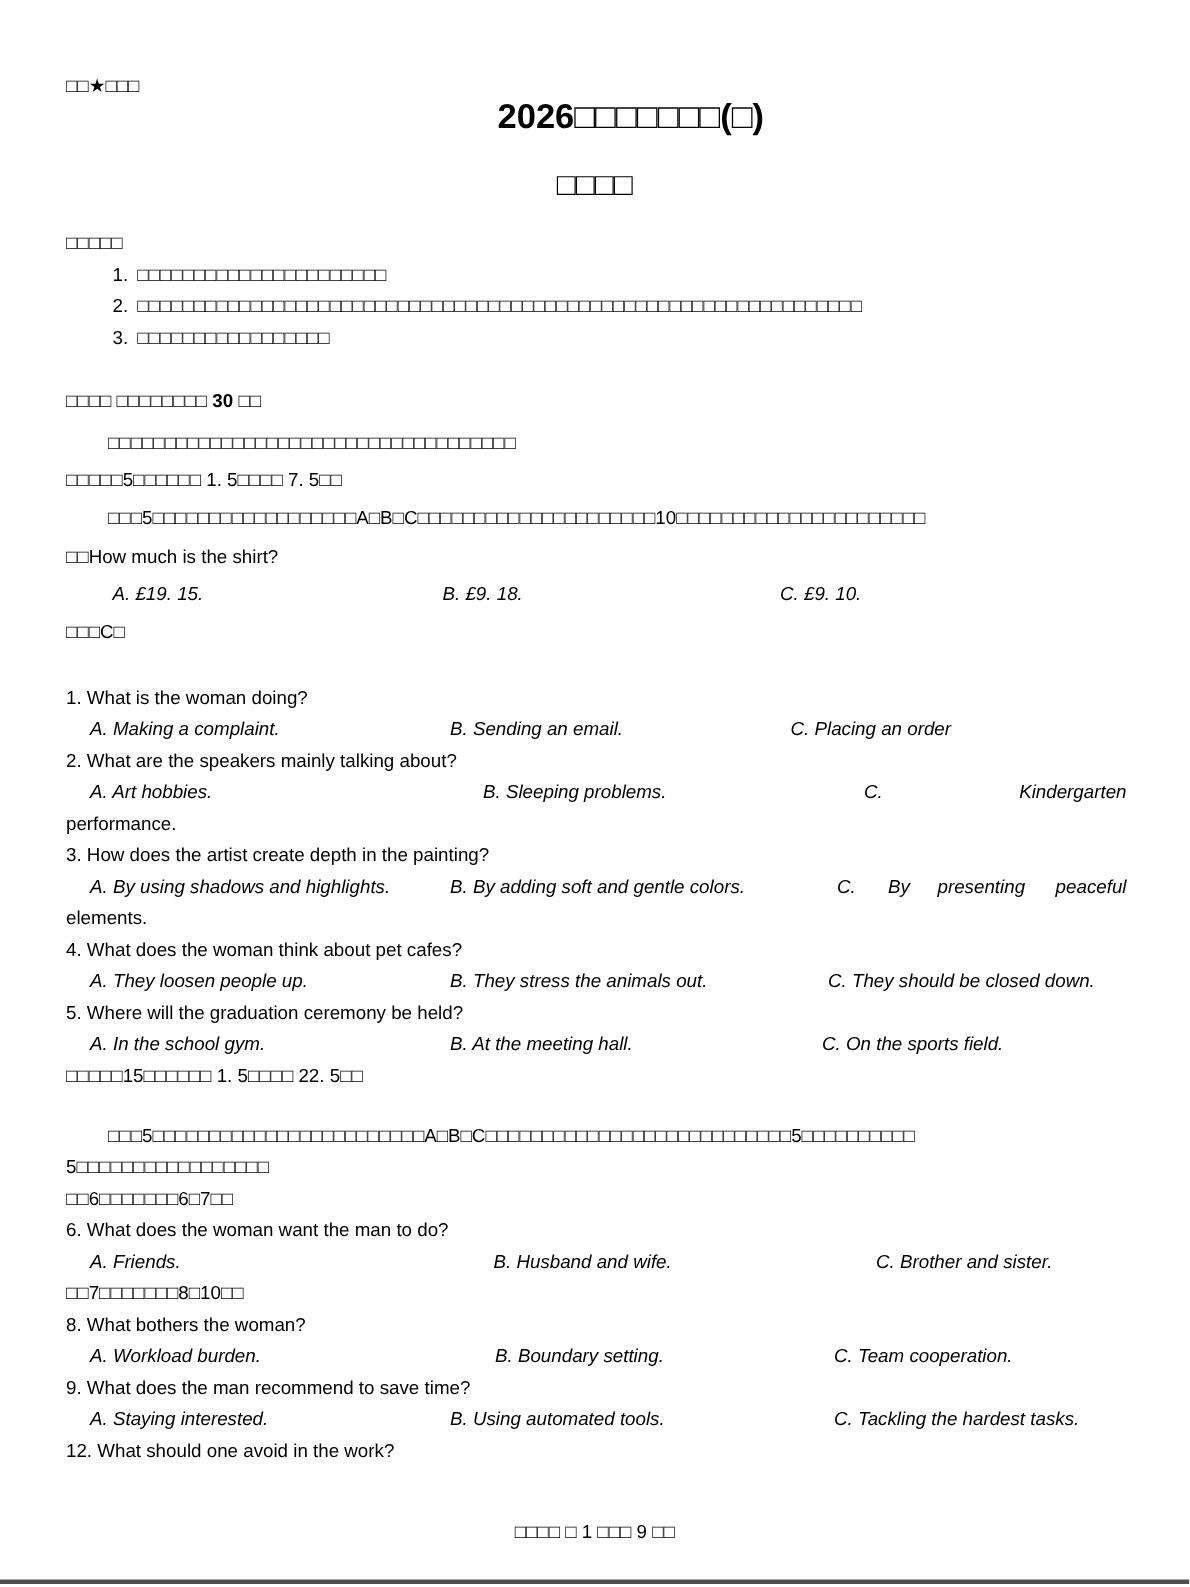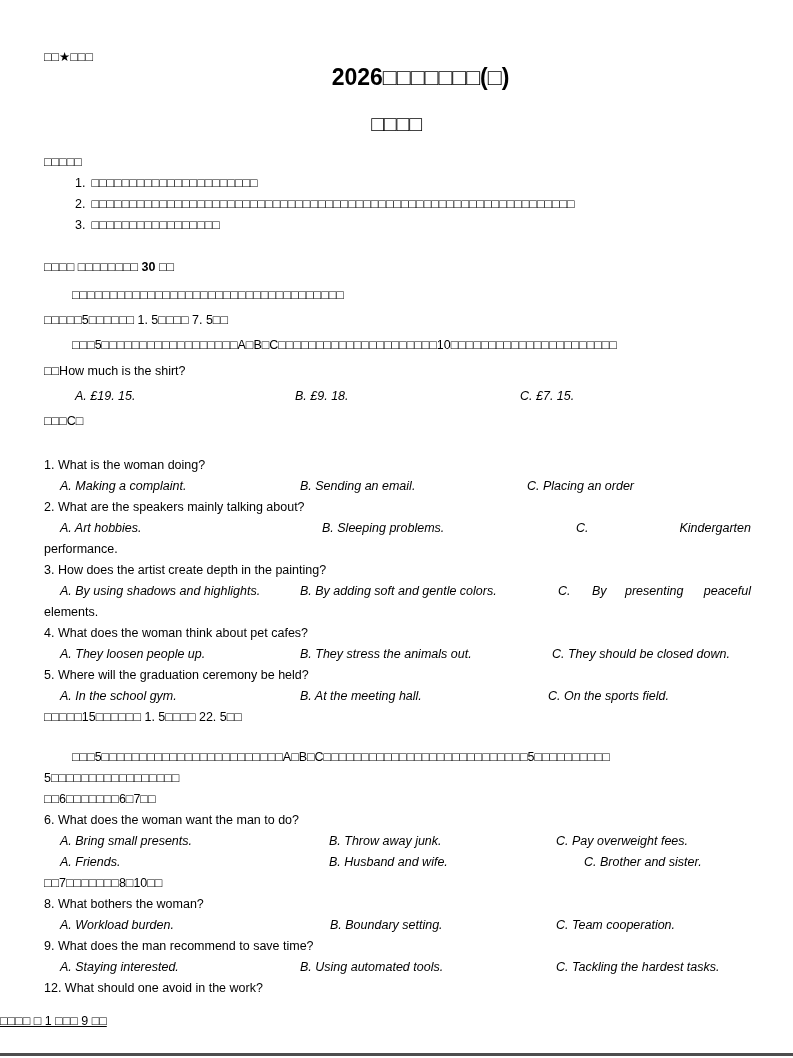--- a/index.html
+++ b/index.html
@@ -17,21 +17,21 @@
   .b{font-weight:bold;}
   .indent{padding-left:28px;}
   .note{padding-left:31px;}
   .note-text{margin-left:6px;}
   .optrow{position:relative;height:21px;line-height:21px;font-style:italic;}
   .optrow.lh25{height:25.2px;line-height:25.2px;}
   .opt{position:absolute;top:0;white-space:nowrap;}
   .mt5{margin-top:5px;}
   .mt3{margin-top:19px;}
   .footer{position:absolute;left:0;top:1011px;width:100%;height:21px;line-height:21px;
-          text-decoration:underline;}
+          text-align:center;}
   .bottombar{position:absolute;left:0;top:1053px;width:100%;height:3px;background:#4e4e4e;}
 </style>
 </head>
 <body>
 
 <div class="page">
 
   <div class="secrecy">□□★□□□</div>
   <div class="title">2026□□□□□□□(□)</div>
   <div class="subtitle">□□□□</div>
@@ -57,21 +57,21 @@
     <div class="ln lh25 indent mt5">□□□□□□□□□□□□□□□□□□□□□□□□□□□□□□□□□□□□</div>
 
     <div class="ln lh25">□□□□□5□□□□□□ 1. 5□□□□ 7. 5□□</div>
 
     <div class="ln lh25 indent">□□□5□□□□□□□□□□□□□□□□□□A□B□C□□□□□□□□□□□□□□□□□□□□□10□□□□□□□□□□□□□□□□□□□□□□</div>
     <div class="ln lh25">□□How much is the shirt?</div>
 
     <div class="optrow lh25">
       <span class="opt" style="left:31px">A. £19. 15.</span>
       <span class="opt" style="left:251px">B. £9. 18.</span>
-      <span class="opt" style="left:476px">C. £7. 15.</span>
+      <span class="opt" style="left:476px">C. £9. 10.</span>
     </div>
 
     <div class="ln lh25">□□□C□</div>
 
     <div class="blank"></div>
 
     <div class="ln">1. What is the woman doing?</div>
     <div class="optrow">
       <span class="opt" style="left:16px">A. Making a complaint.</span>
       <span class="opt" style="left:256px">B. Sending an email.</span>
@@ -113,25 +113,20 @@
     </div>
 
     <div class="ln">□□□□□15□□□□□□ 1. 5□□□□ 22. 5□□</div>
 
     <div class="ln indent mt3">□□□5□□□□□□□□□□□□□□□□□□□□□□□□A□B□C□□□□□□□□□□□□□□□□□□□□□□□□□□□5□□□□□□□□□□</div>
     <div class="ln">5□□□□□□□□□□□□□□□□□</div>
 
     <div class="ln">□□6□□□□□□□6□7□□</div>
 
     <div class="ln">6. What does the woman want the man to do?</div>
-    <div class="optrow">
-      <span class="opt" style="left:16px">A. Bring small presents.</span>
-      <span class="opt" style="left:285px">B. Throw away junk.</span>
-      <span class="opt" style="left:512px">C. Pay overweight fees.</span>
-    </div>
 
     <div class="optrow">
       <span class="opt" style="left:16px">A. Friends.</span>
       <span class="opt" style="left:285px">B. Husband and wife.</span>
       <span class="opt" style="left:540px">C. Brother and sister.</span>
     </div>
 
     <div class="ln">□□7□□□□□□□8□10□□</div>
 
     <div class="ln">8. What bothers the woman?</div>

